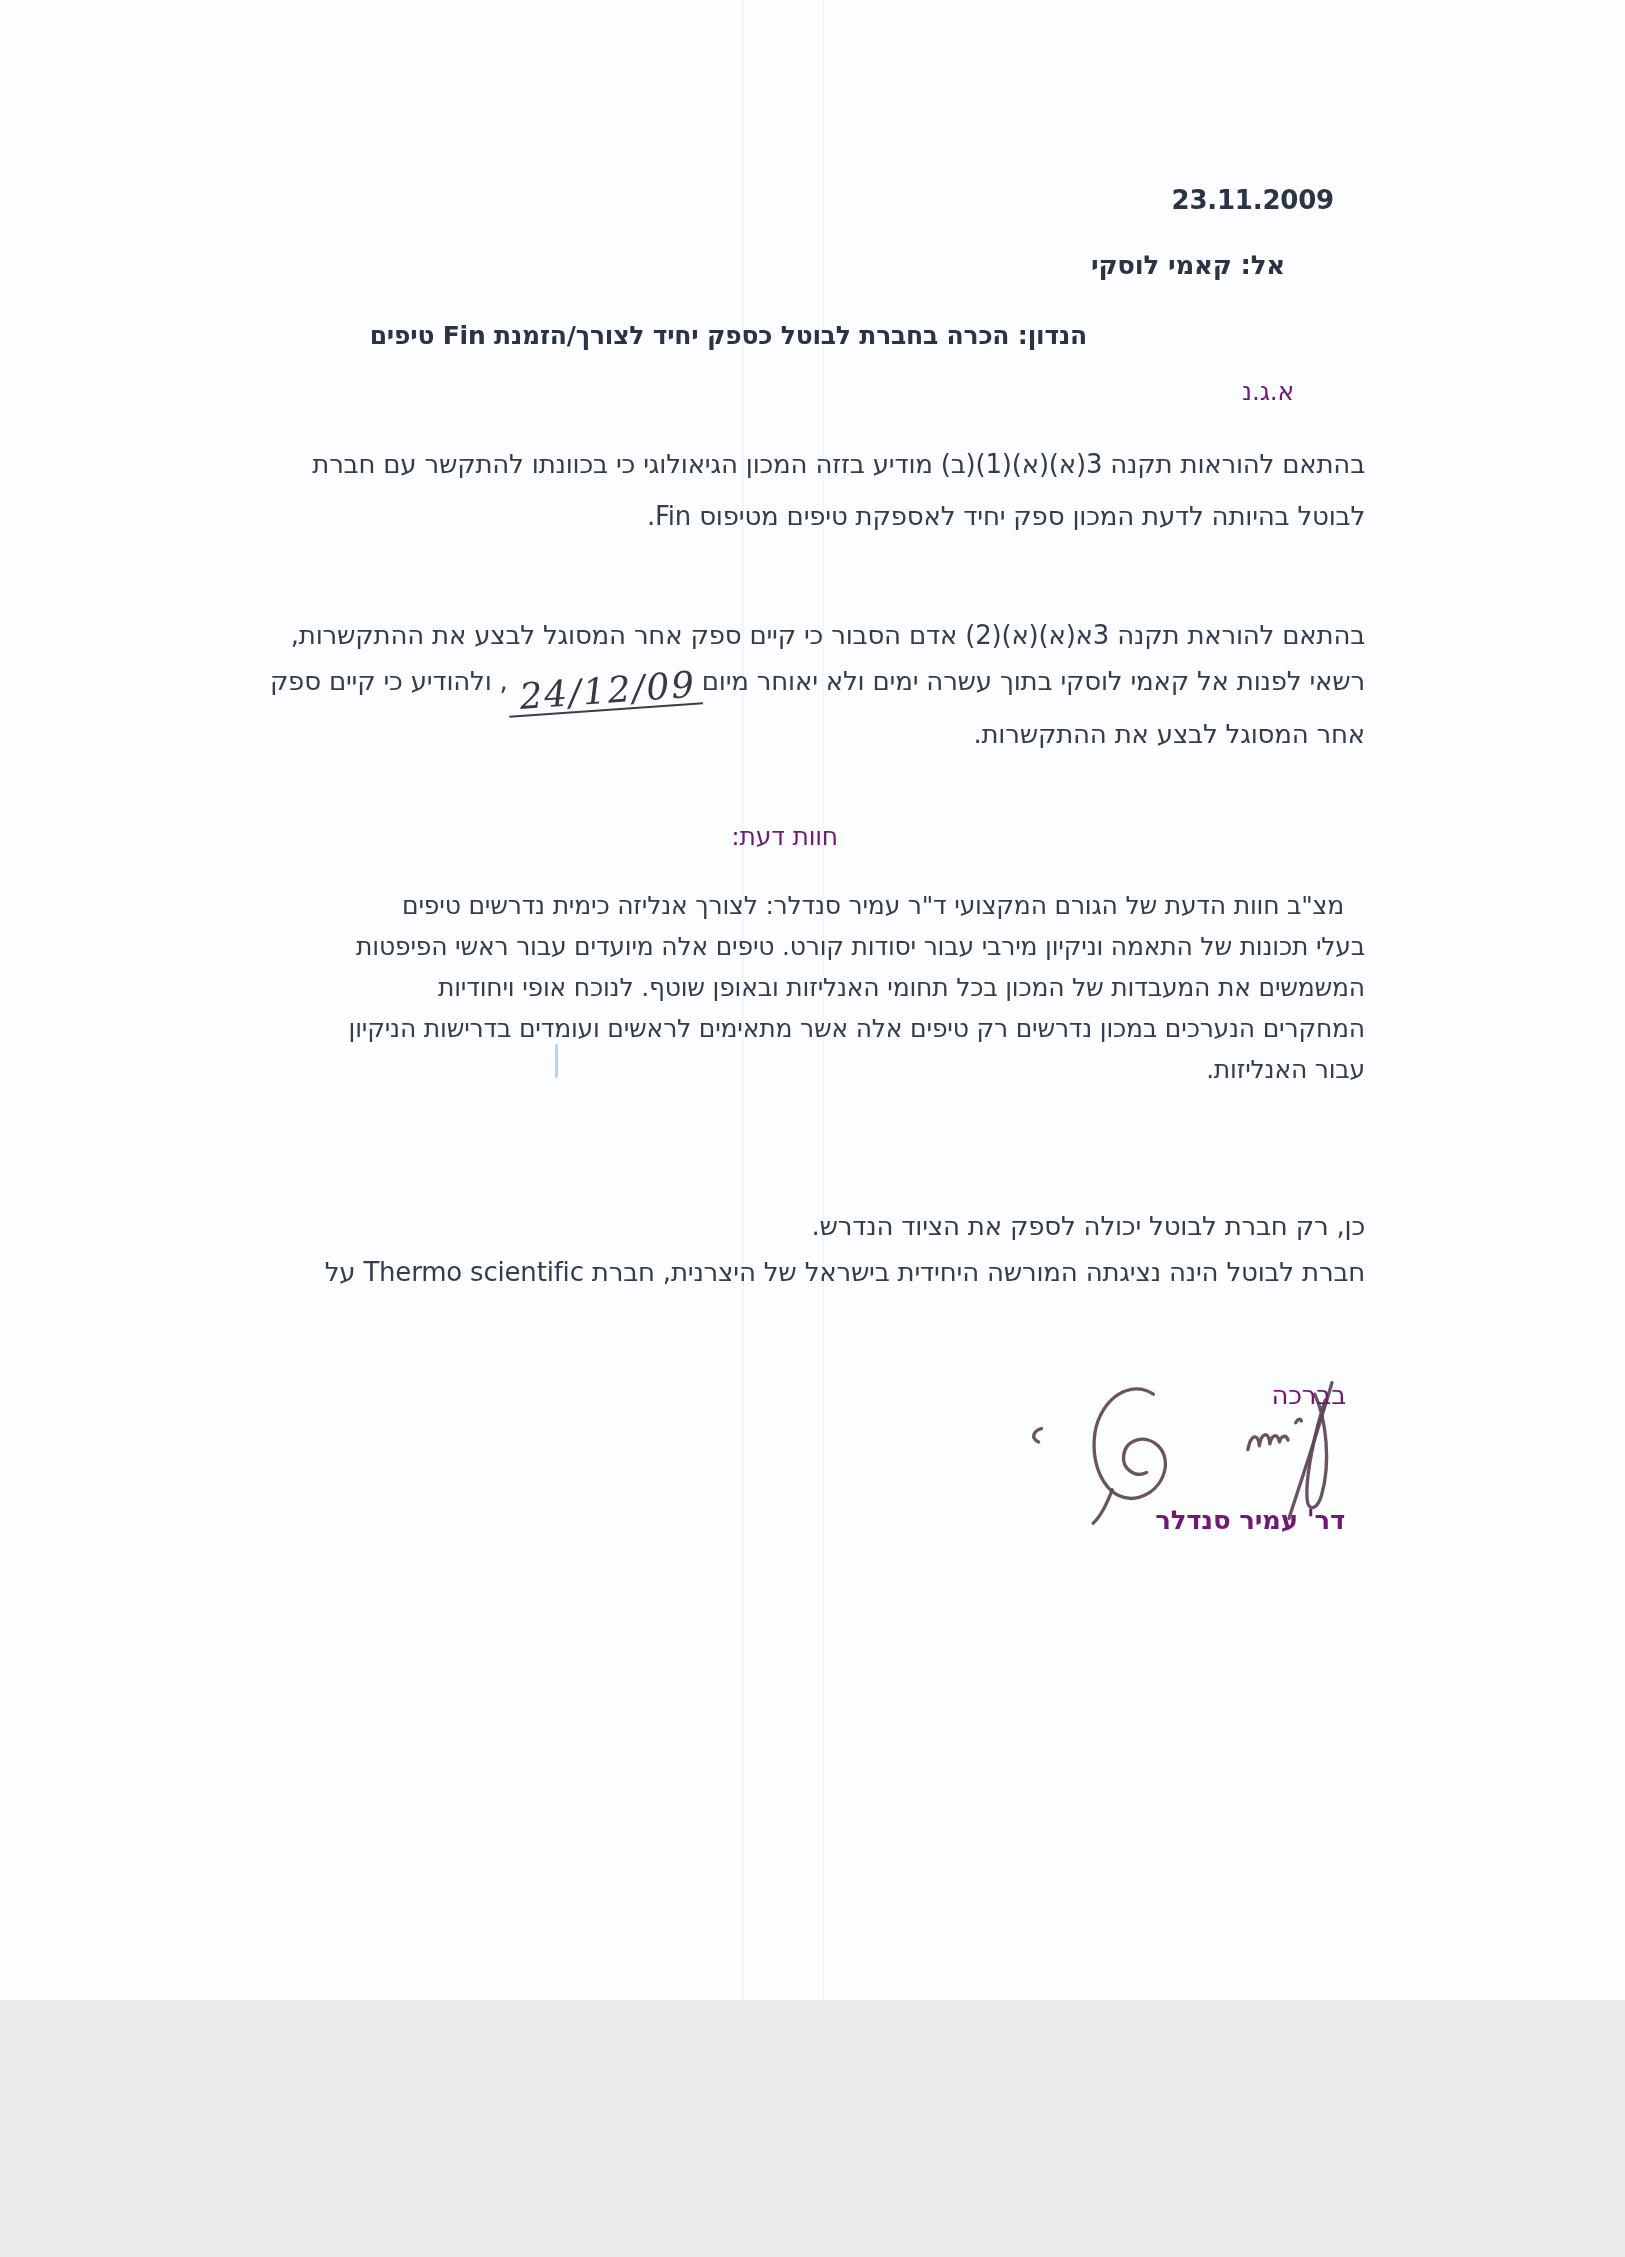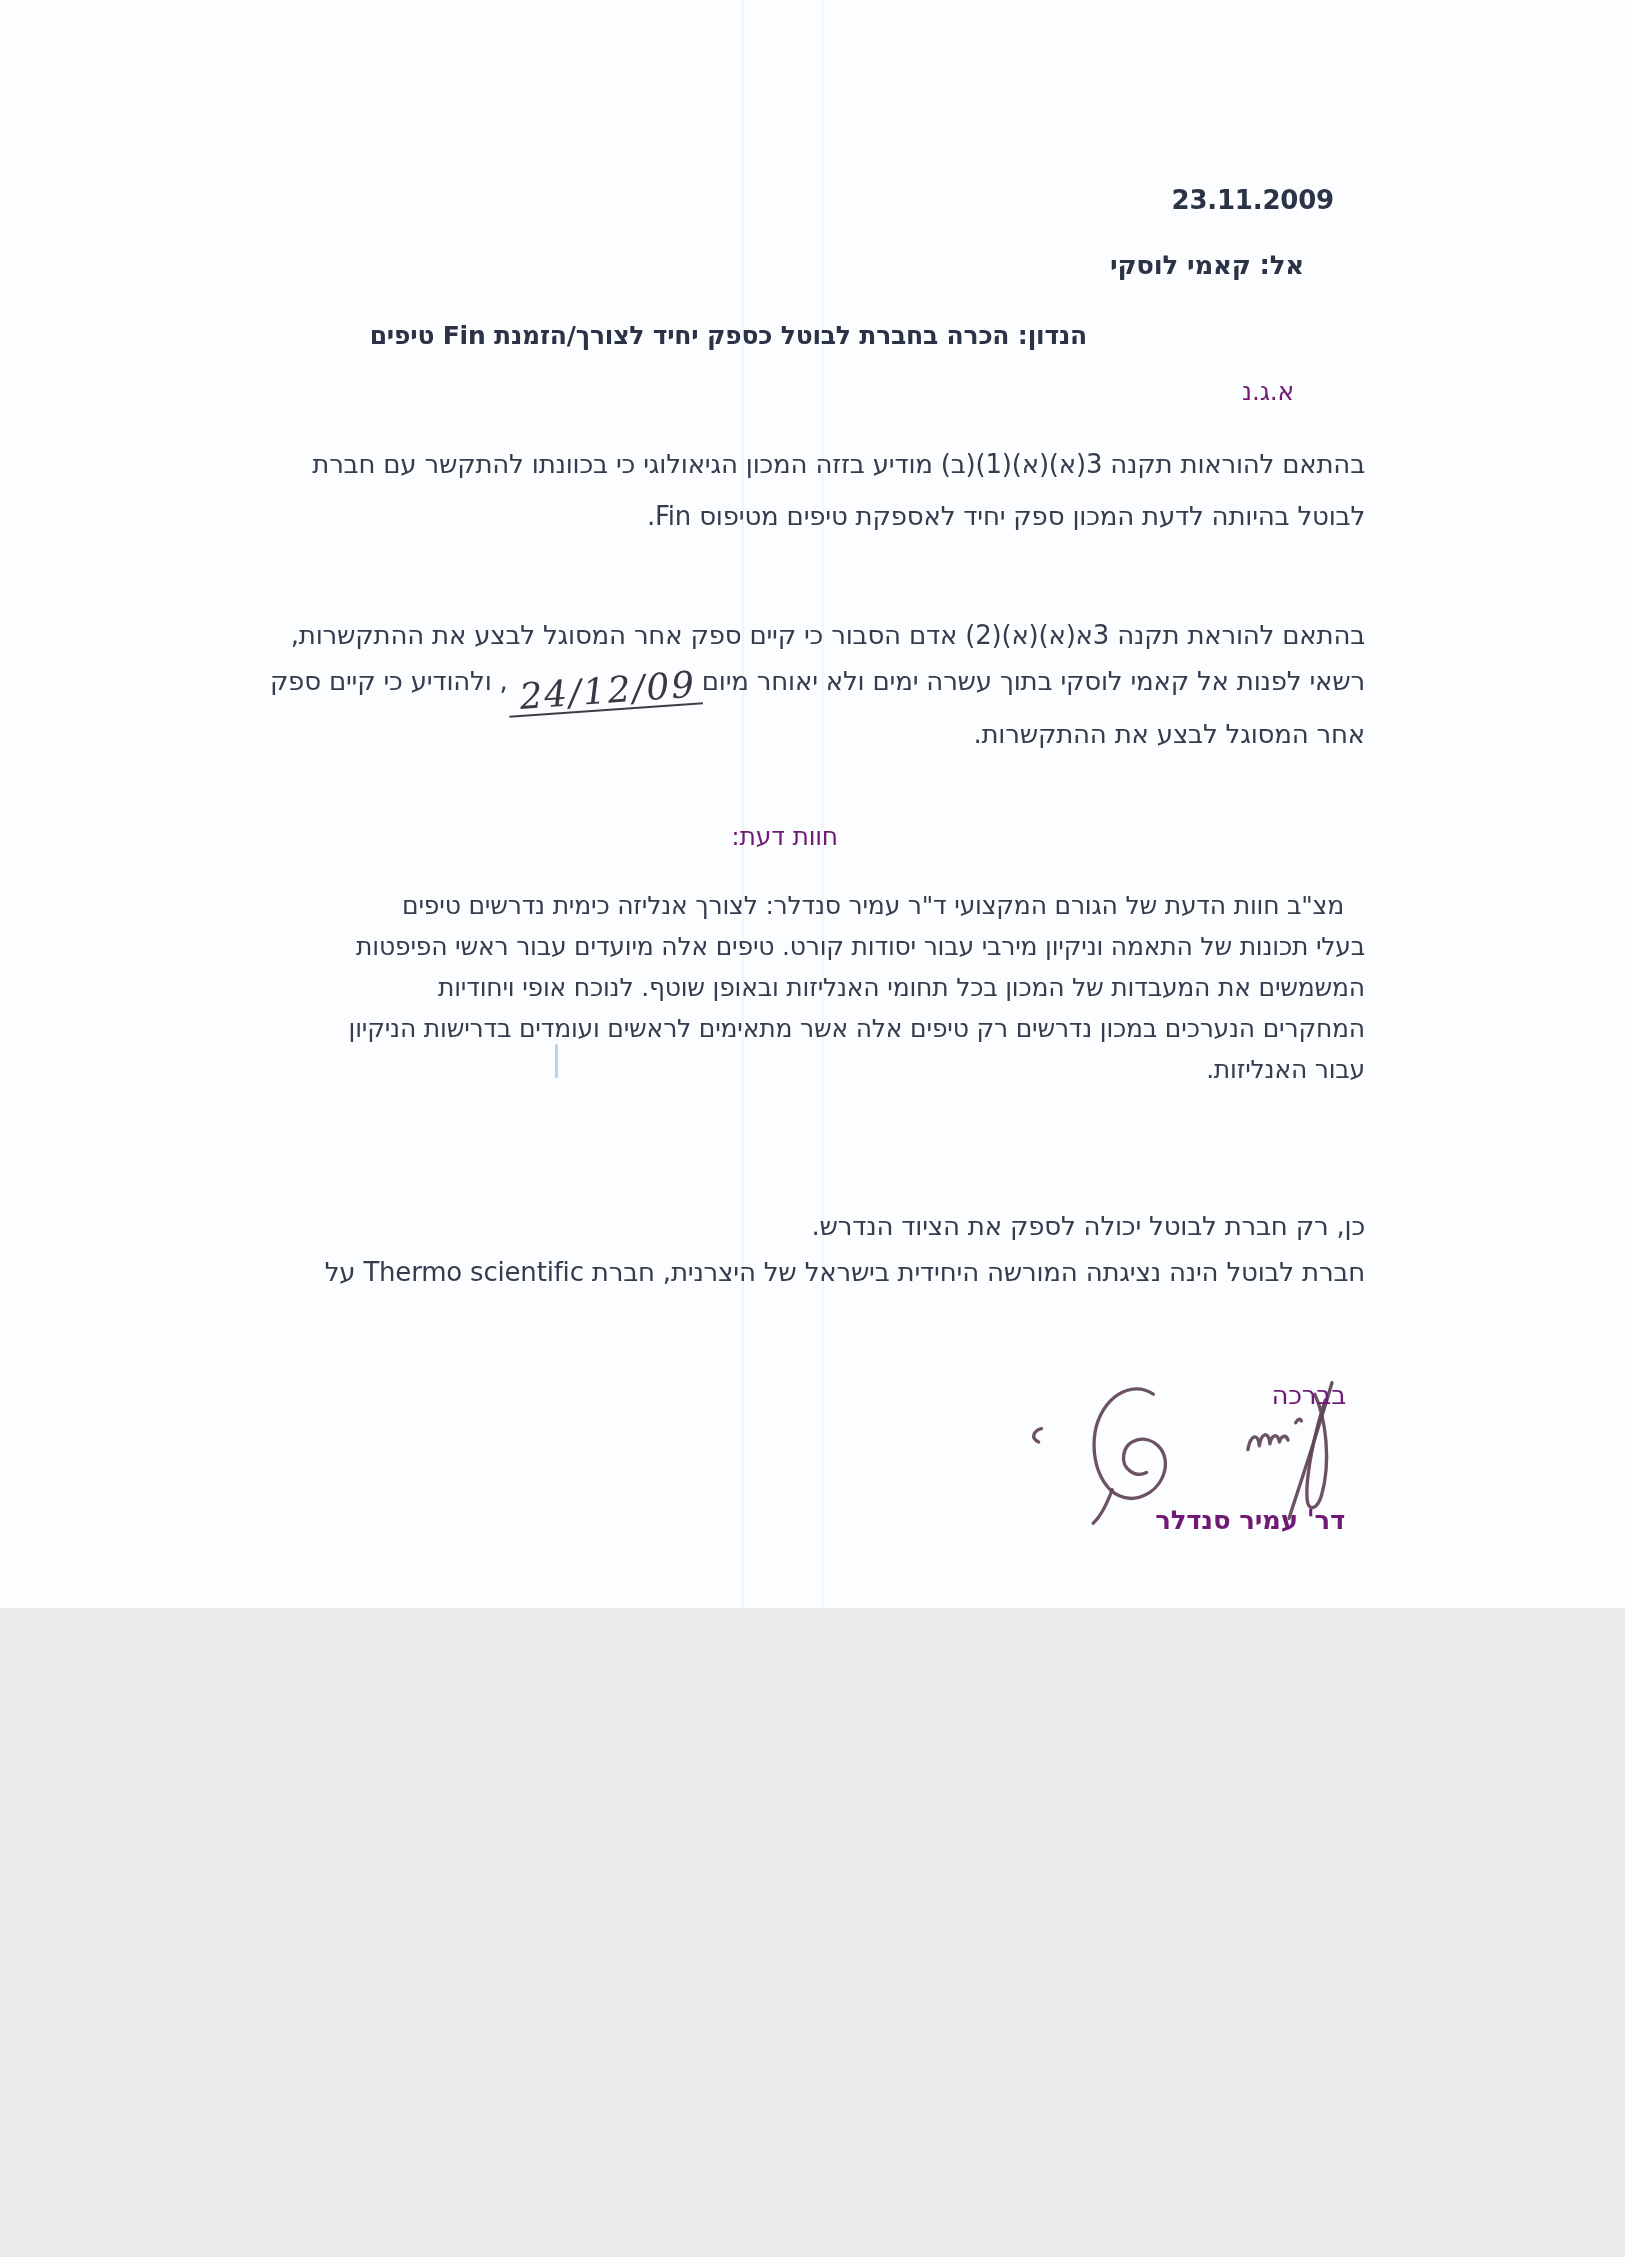--- a/index.html
+++ b/index.html
@@ -1,18 +1,18 @@
 <!DOCTYPE html>
 <html lang="he"><head>
 <meta charset="utf-8">
 <style>
   html,body{margin:0;padding:0;background:#e8eaec;}
   .page{
     position:relative;
-    width:1625px;height:1608px;
+    width:1625px;height:2000px;
     margin:0 auto;
     background:#fbfdfe;
     overflow:hidden;
     font-family:"DejaVu Sans","Liberation Sans",sans-serif;
   }
   
   .artifact{position:absolute;}
   .streak-a{left:742px;top:0;width:1.9px;height:2258px;background:rgba(165,205,232,0.14);}
   .streak-b{left:822px;top:0;width:1.9px;height:2258px;background:rgba(165,205,232,0.11);}
   .blue-dash{left:555px;top:1044px;width:2.9px;height:34px;background:rgba(120,180,225,0.55);border-radius:1.9px;}
@@ -38,21 +38,21 @@
   }
   .pline{white-space:nowrap;}
   .para1{top:438px;right:260px;line-height:52px;}
   .para2{top:612px;right:260px;line-height:46px;}
   .opinion-h{top:822px;right:787px;font-size:25px;}
   .opinion{top:885px;right:260px;font-size:25px;line-height:41px;}
   .indent{padding-right:21px;}
   .para3{top:1101px;right:260px;font-size:25px;line-height:42px;}
   .para4{top:1203px;right:260px;line-height:46px;}
   .date-line{top:185px;right:291px;}
-  .recipient{top:250px;right:321px;}
+  .recipient{top:250px;right:340px;}
   .subject{top:321px;right:538px;}
   .salutation{top:377px;right:331px;}
   .closing{top:1380px;right:279px;}
   .signatory{top:1505px;right:280px;font-weight:bold;color:#701a75;}
   
   .hand{
     display:inline-block;direction:ltr;
     font-family:"DejaVu Serif","Liberation Serif",serif;
     font-style:italic;
     font-size:36px;line-height:29px;letter-spacing:1.9px;

